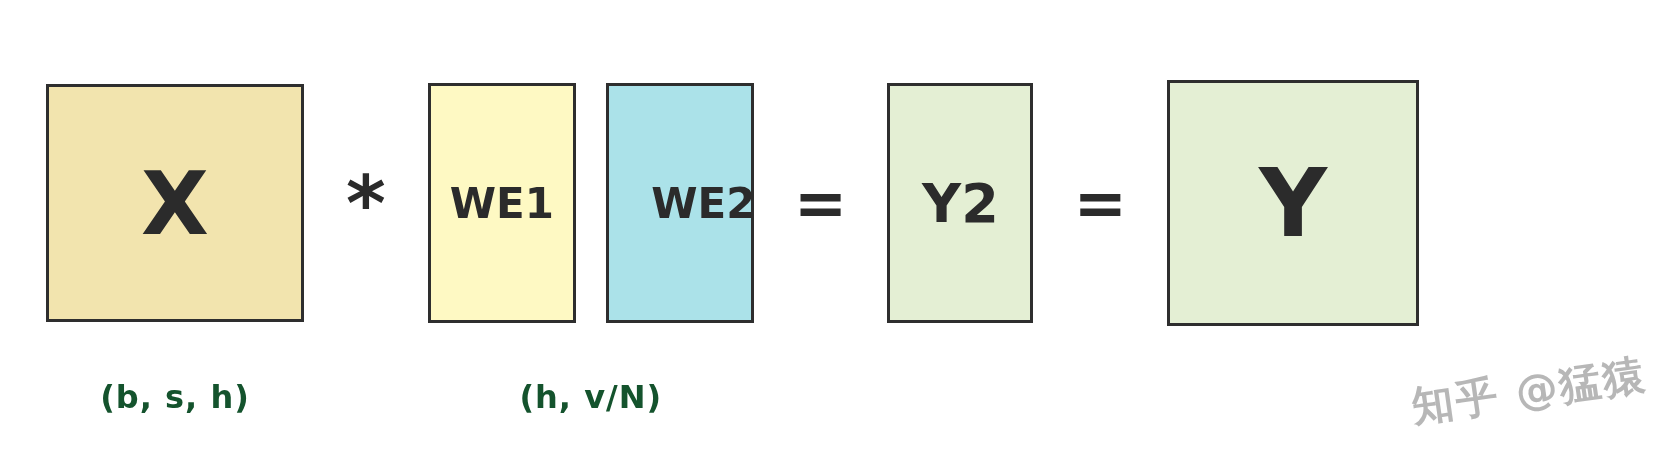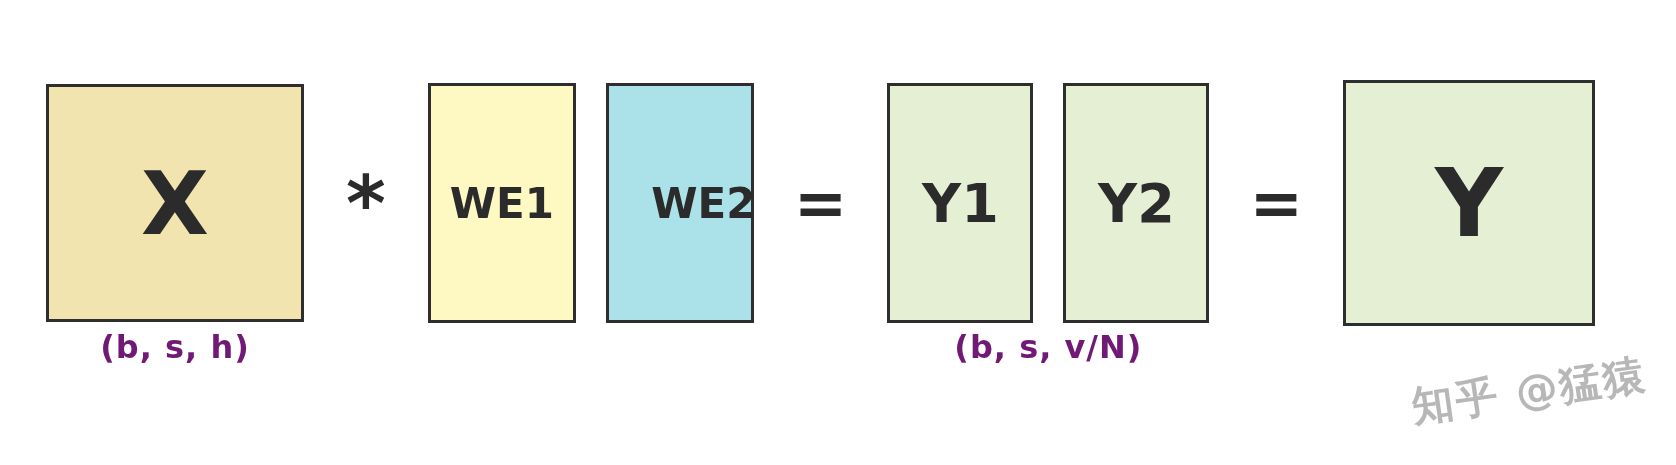--- a/index.html
+++ b/index.html
@@ -37,24 +37,25 @@
     display: flex;
     align-items: center;
     justify-content: center;
     color: #2b2b2b;
   }
   .x-box      { width: 258px; height: 238px; font-size: 88px; font-weight: 700; }
   .we-box     { width: 148px; height: 240px; font-size: 42px; font-weight: 600; }
   .y-box      { width: 146px; height: 240px; font-size: 54px; font-weight: 600; }
   .result-box { width: 252px; height: 246px; font-size: 94px; font-weight: 700; }
   .dims {
+    margin-top: 50px;
     font-size: 32px;
     font-weight: 700;
     letter-spacing: 1px;
-    color: #701a75;
+    color: #14532d;
     white-space: nowrap;
   }
   .operator {
     height: 250px;
     margin-top: 78px;
     display: flex;
     align-items: center;
     font-weight: 700;
     color: #2b2b2b;
   }
@@ -95,36 +96,33 @@
 
     <div class="group">
       <div class="box-area">
         <div class="box we-box" style="background: #fef9c3;">
           <span>WE1</span>
         </div>
         <div class="box we-box" style="background: rgb(171, 226, 233); padding-left: 47px;">
           <span>WE2</span>
         </div>
       </div>
+      <div class="dims">(h, v/N)</div>
     </div>
 
     <div class="operator op-equals">
       <span>=</span>
     </div>
 
     <div class="group">
       <div class="box-area">
-        <div class="box y-box" style="background: rgb(228, 239, 212);">
-          <span>Y1</span>
-        </div>
         <div class="box y-box" style="background: rgb(228, 239, 212); justify-content: center;">
           <span>Y2</span>
         </div>
       </div>
-      <div class="dims">(b, s, v/N)</div>
     </div>
 
     <div class="operator op-equals">
       <span>=</span>
     </div>
 
     <div class="group">
       <div class="box-area">
         <div class="box result-box" style="background: rgb(228, 239, 212);">
           <span>Y</span>

